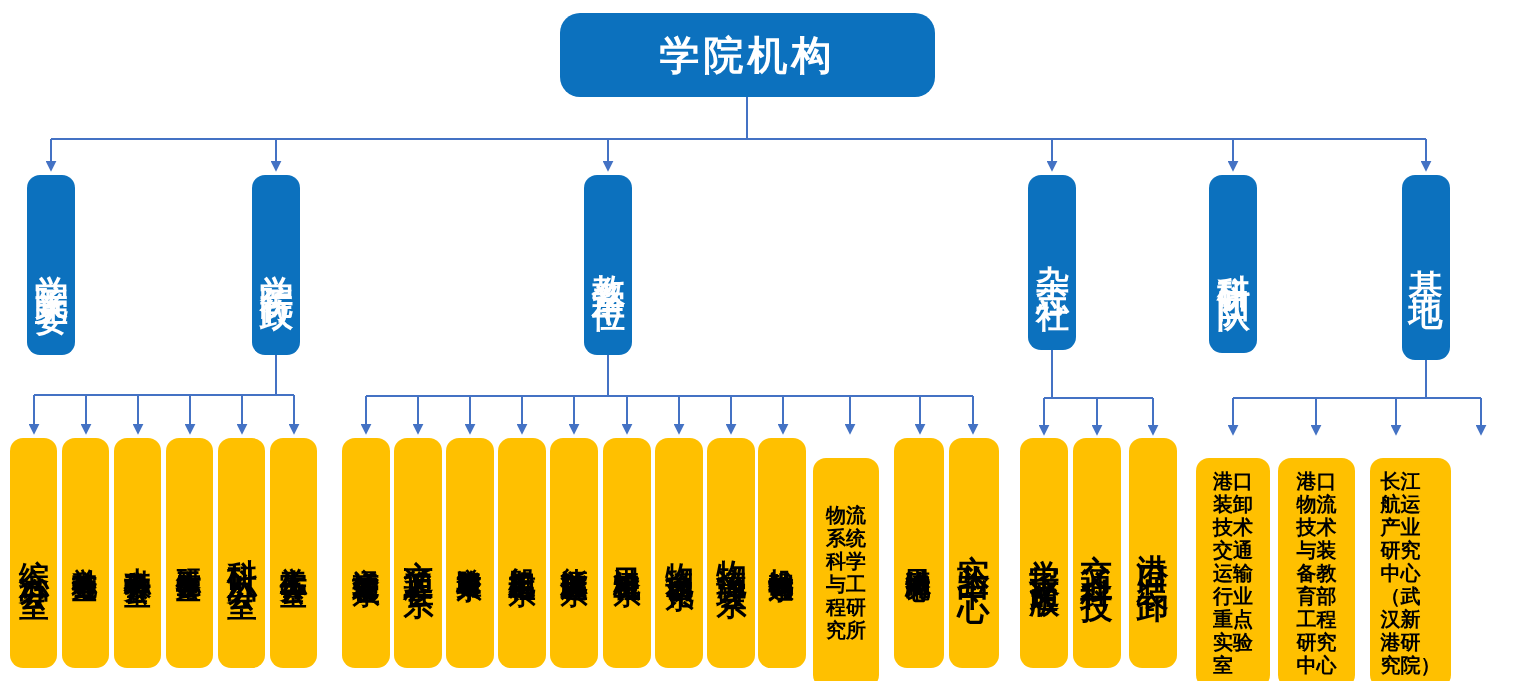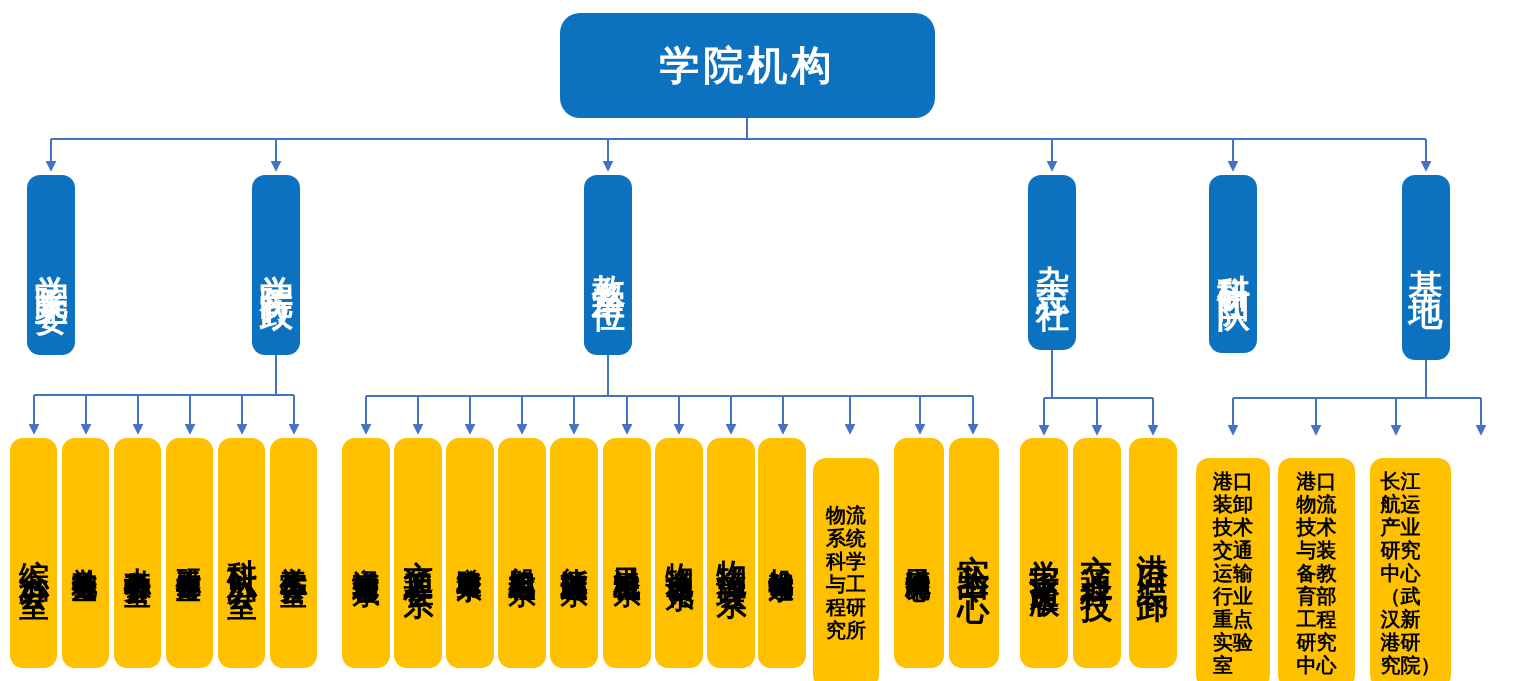--- a/index.html
+++ b/index.html
@@ -2,21 +2,21 @@
 <html style="--blue: #0c71be; --gold: #ffc000; --line: #4472c4; --text-blue: #ffffff; --text-gold: #000000;"><head>
 <meta charset="utf-8">
 <style>
   html,body{margin:0;padding:0;background:#fff;}
   .canvas{
     position:relative;width:1525px;height:681px;background:#ffffff;overflow:hidden;
     font-family:"Liberation Sans","DejaVu Sans",sans-serif;font-weight:700;
   }
   .node{position:absolute;display:flex;align-items:center;justify-content:center;box-sizing:border-box;text-align:center;}
   .root{
-    left:560px;top:13px;width:375px;height:105px;
+    left:560px;top:13px;width:375px;height:84px;
     background:var(--blue,#0c71be);color:var(--text-blue,#ffffff);
     font-size:40px;letter-spacing:4px;border-radius:20px;
   }
   .branch{
     top:175px;width:48px;
     background:var(--blue,#0c71be);color:var(--text-blue,#ffffff);
     writing-mode:vertical-rl;text-orientation:upright;
     border-radius:13px;font-size:33px;
   }
   .b4{letter-spacing:8px;}

